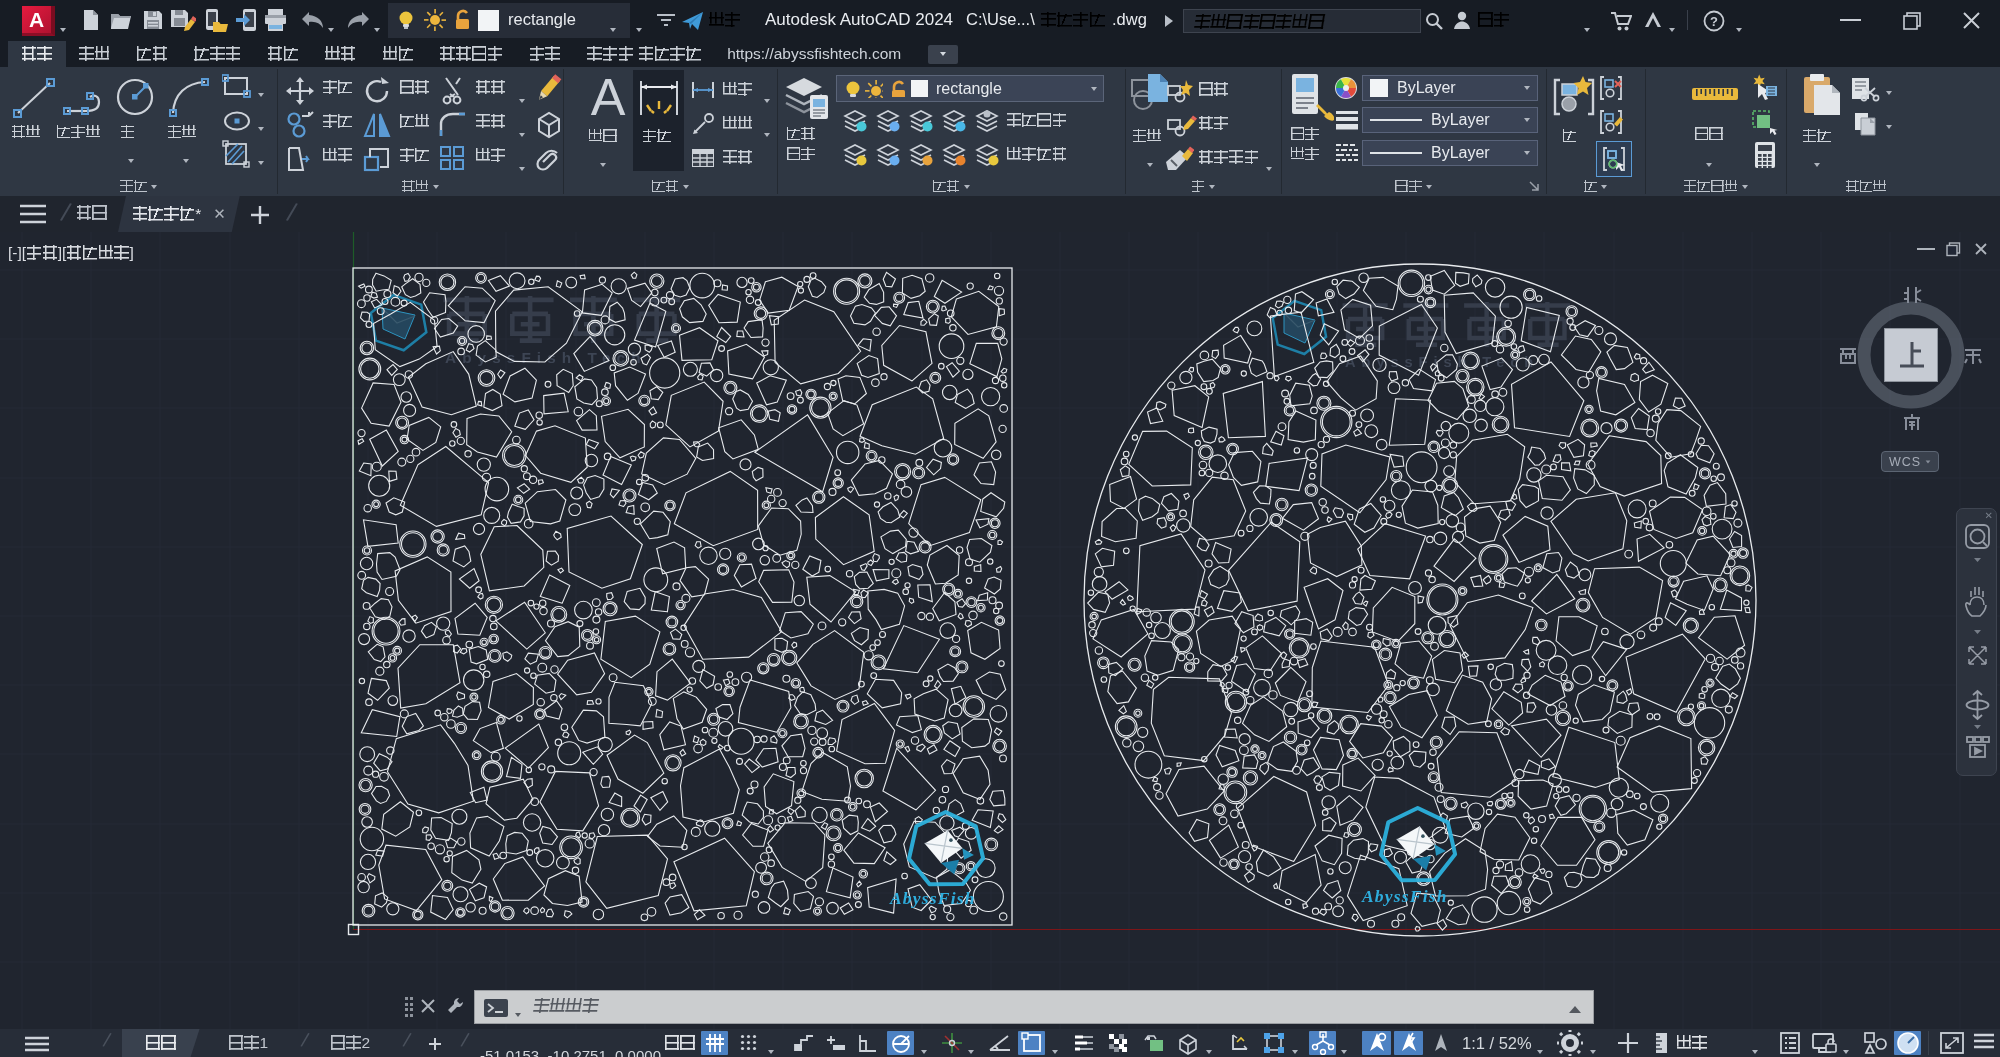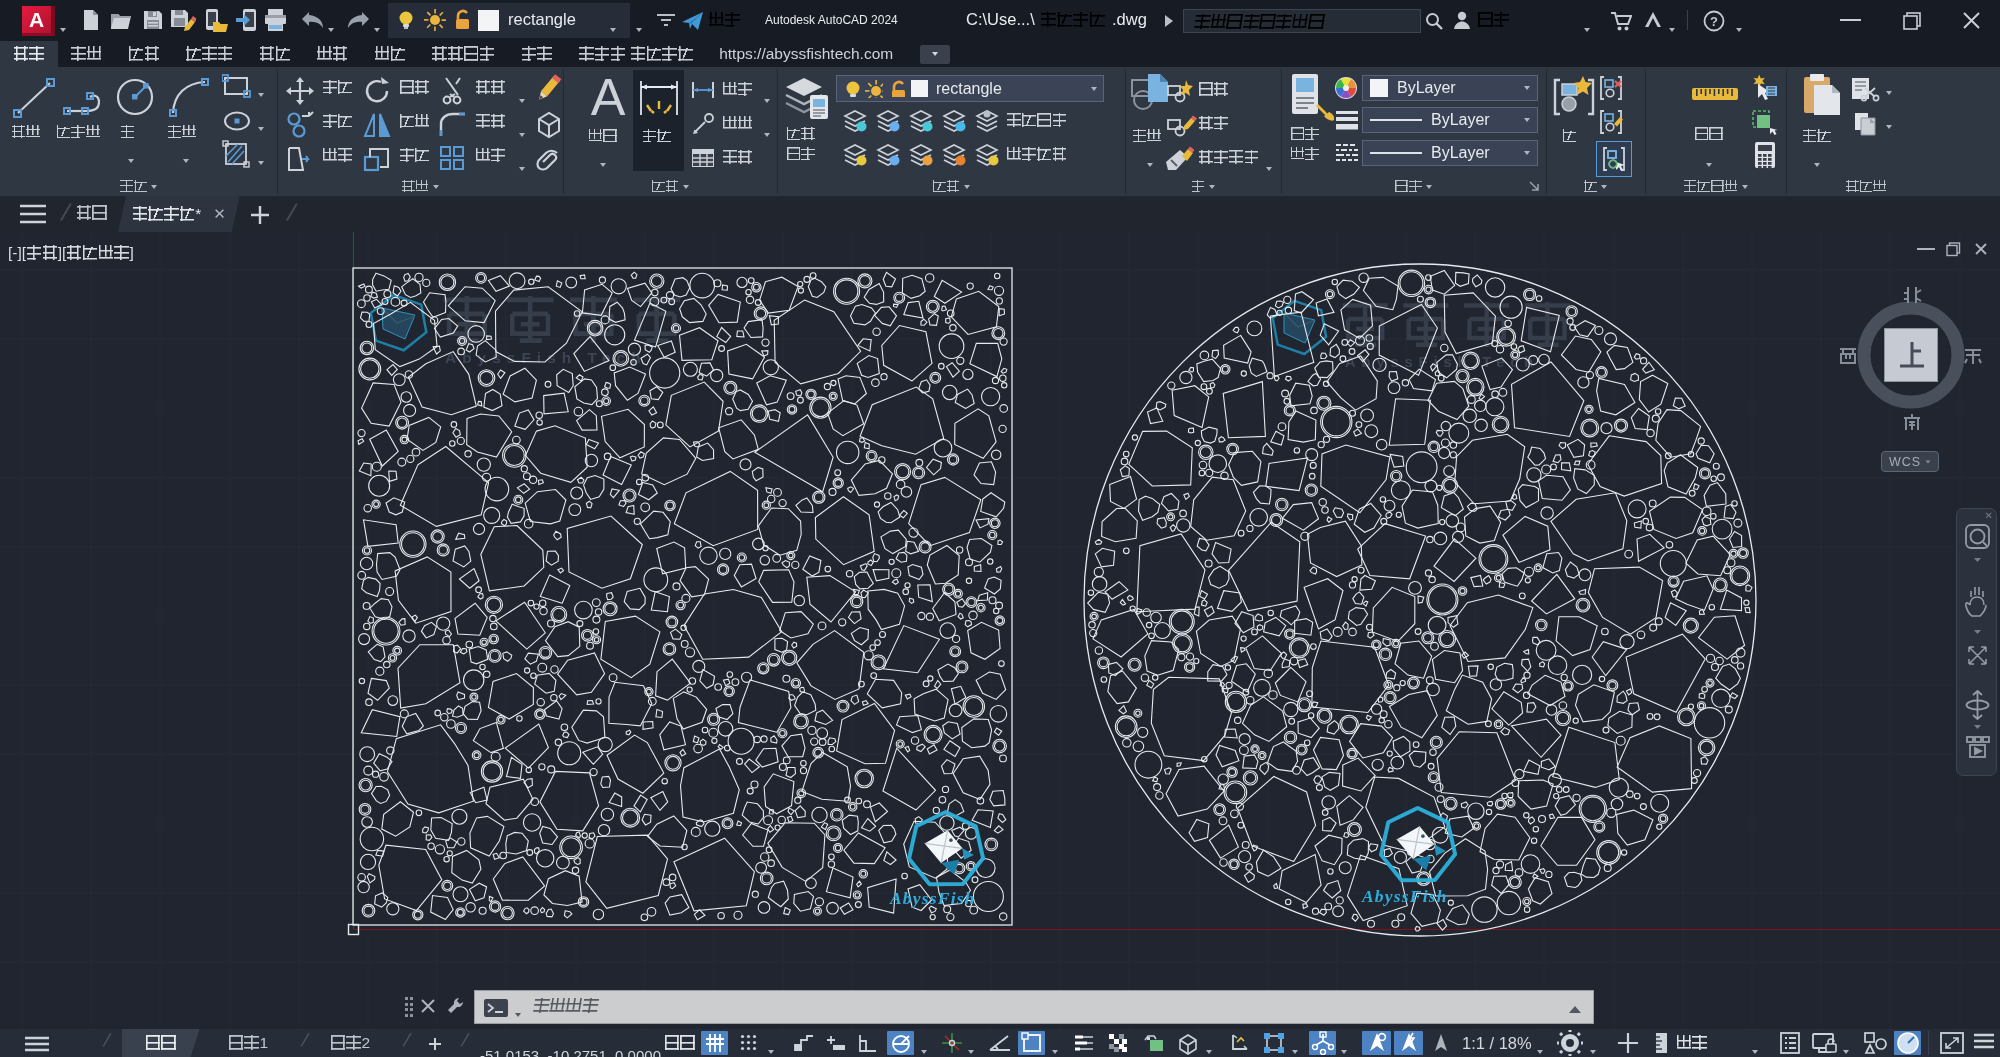--- a/index.html
+++ b/index.html
@@ -149,21 +149,21 @@
         <path d="M2 2h18M6 7h10M9 12h4" stroke="#b9bfc8" stroke-width="2"></path>
       </svg>
     </div>
     <div class="abs" style="left:681px;top:9px">
       <svg width="24" height="24" viewBox="0 0 24 24">
         <path d="M1 13L22 3l-5 18-6-6-2 5-1-6z" fill="#3f9ad8"></path>
         <path d="M22 3L8 14l2 1z" fill="#2d7ab4"></path>
       </svg>
     </div>
     <div class="abs" style="left:708px;top:11px"><span class="cjt tc1"><i class="cj v5"></i><i class="cj v3"></i></span></div>
-    <div class="abs" style="left:765px;top:10px"><span style="color:#e9ecf0;font-size:12px">Autodesk AutoCAD 2024</span></div>
+    <div class="abs" style="left:765px;top:10px"><span style="color:#e9ecf0;font-size:17px">Autodesk AutoCAD 2024</span></div>
     <div class="abs" style="left:966px;top:10px"><span style="color:#e9ecf0;font-size:16.5px">C:\Use...\</span></div>
     <div class="abs" style="left:1040px;top:11px"><span class="cjt tc1"><i class="cj v0"></i><i class="cj v4"></i><i class="cj v3"></i><i class="cj v4"></i></span></div>
     <div class="abs" style="left:1112px;top:10px"><span style="color:#e9ecf0;font-size:16.5px">.dwg</span></div>
     <div class="abs" style="left:1163px;top:13px">
       <svg width="12" height="16" viewBox="0 0 12 16">
         <path d="M2 2l8 6-8 6z" fill="#b9bfc8"></path>
       </svg>
     </div>
     <div class="abs" style="left:1183px;top:9px">
       <div style="width:238px;height:24px;background:#262c36;border:1px solid #3e444f"></div>
@@ -215,21 +215,21 @@
         <rect x="1" y="4" width="13" height="13" fill="#171c24" stroke="#c9ced5" stroke-width="1.6"></rect>
       </svg>
     </div>
     <div class="abs" style="left:1962px;top:11px">
       <svg width="19" height="19" viewBox="0 0 19 19">
         <path d="M2 2l15 15M17 2L2 17" stroke="#c9ced5" stroke-width="2"></path>
       </svg>
     </div>
   </div>
 <div id="tabrow">
-    <div class="row" style="height:26px;">
+    <div class="row" style="height:26px;padding-left:8px">
       <div class="rtab active">
         <span class="cjt"><i class="cj v2"></i><i class="cj v0"></i></span>
       </div>
       <div class="rtab">
         <span class="cjt"><i class="cj v0"></i><i class="cj v5"></i></span>
       </div>
       <div class="rtab">
         <span class="cjt"><i class="cj v4"></i><i class="cj v2"></i></span>
       </div>
       <div class="rtab">
@@ -3043,21 +3043,21 @@
         </svg>
       </div>
     </div>
     <div class="abs" style="left:1427px;top:2px">
       <div class="sic" style="width:27px">
         <svg width="24" height="24" viewBox="0 0 24 24">
           <path d="M12 3L6 20l6-4 6 4z" fill="#aeb4bc"></path>
         </svg>
       </div>
     </div>
-    <div class="abs" style="left:1462px;top:5px"><span style="color:#d5d9de;font-size:16.5px">1:1 / 18%</span></div>
+    <div class="abs" style="left:1462px;top:5px"><span style="color:#d5d9de;font-size:16.5px">1:1 / 52%</span></div>
     <div class="abs" style="left:1537px;top:11px"><span class="dds"></span></div>
     <div class="abs" style="left:1556px;top:2px">
       <div class="sic" style="width:27px">
         <svg width="26" height="26" viewBox="0 0 26 26">
           <path d="M13 4a9 9 0 1 1 0 18 9 9 0 0 1 0-18zm0 5a4 4 0 1 0 0 8 4 4 0 0 0 0-8z" fill="#ced3da"></path>
           <g stroke="#ced3da" stroke-width="3">
             <path d="M24.0 13.0L27.0 13.0"></path>
             <path d="M20.8 20.8L22.9 22.9"></path>
             <path d="M13.0 24.0L13.0 27.0"></path>
             <path d="M5.2 20.8L3.1 22.9"></path>

